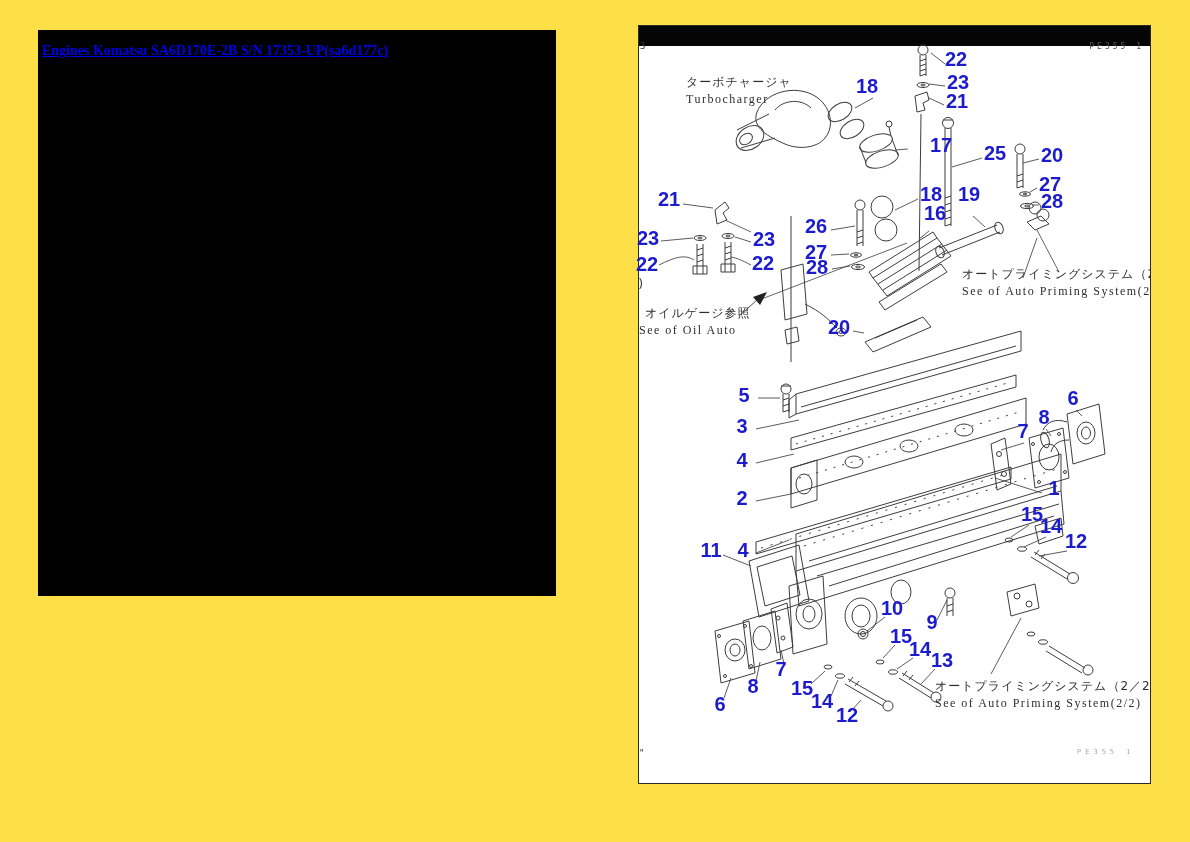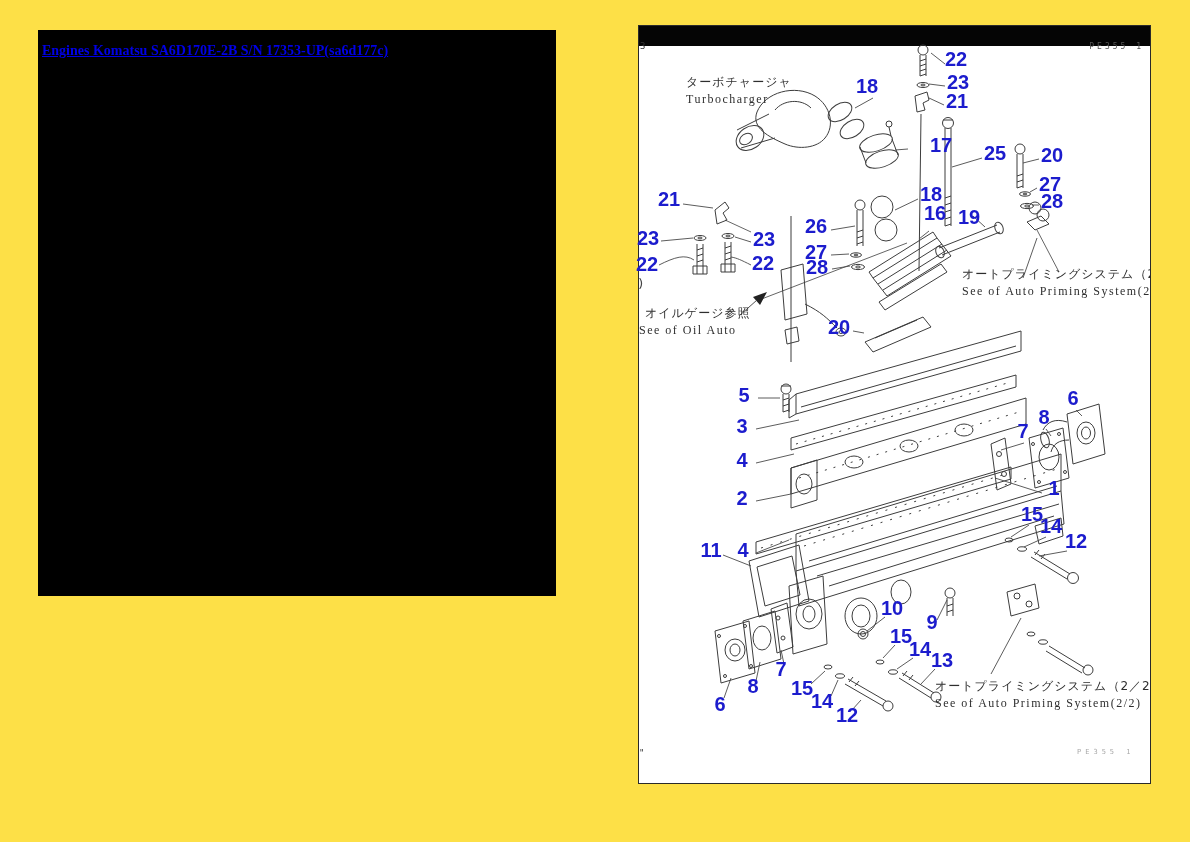--- a/index.html
+++ b/index.html
@@ -331,21 +331,21 @@
       <span class="callout" style="left: 956px; top: 61px; color: rgb(28, 28, 205);">22</span>
       <span class="callout" style="left: 958px; top: 84px; color: rgb(28, 28, 205);">23</span>
       <span class="callout" style="left: 957px; top: 103px; color: rgb(28, 28, 205);">21</span>
       <span class="callout" style="left: 867px; top: 88px; color: rgb(28, 28, 205);">18</span>
       <span class="callout" style="left: 921px; top: 147px; color: rgb(28, 28, 205); margin-left: 20px;">17</span>
       <span class="callout" style="left: 995px; top: 155px; color: rgb(28, 28, 205);">25</span>
       <span class="callout" style="left: 1052px; top: 157px; color: rgb(28, 28, 205);">20</span>
       <span class="callout" style="left: 1050px; top: 186px; color: rgb(28, 28, 205);">27</span>
       <span class="callout" style="left: 1052px; top: 203px; color: rgb(28, 28, 205);">28</span>
       <span class="callout" style="left: 931px; top: 196px; color: rgb(28, 28, 205);">18</span>
-      <span class="callout" style="left: 969px; top: 219px; color: rgb(28, 28, 205);">19</span>
+      <span class="callout" style="left: 969px; top: 196px; color: rgb(28, 28, 205);">19</span>
       <span class="callout" style="left: 935px; top: 215px; color: rgb(28, 28, 205);">16</span>
       <span class="callout" style="left: 669px; top: 201px; color: rgb(28, 28, 205);">21</span>
       <span class="callout" style="left: 648px; top: 240px; color: rgb(28, 28, 205);">23</span>
       <span class="callout" style="left: 764px; top: 241px; color: rgb(28, 28, 205);">23</span>
       <span class="callout" style="left: 647px; top: 266px; color: rgb(28, 28, 205);">22</span>
       <span class="callout" style="left: 763px; top: 265px; color: rgb(28, 28, 205);">22</span>
       <span class="callout" style="left: 816px; top: 228px; color: rgb(28, 28, 205);">26</span>
       <span class="callout" style="left: 816px; top: 254px; color: rgb(28, 28, 205);">27</span>
       <span class="callout" style="left: 817px; top: 269px; color: rgb(28, 28, 205);">28</span>
       <span class="callout" style="left: 839px; top: 329px; color: rgb(28, 28, 205);">20</span>

